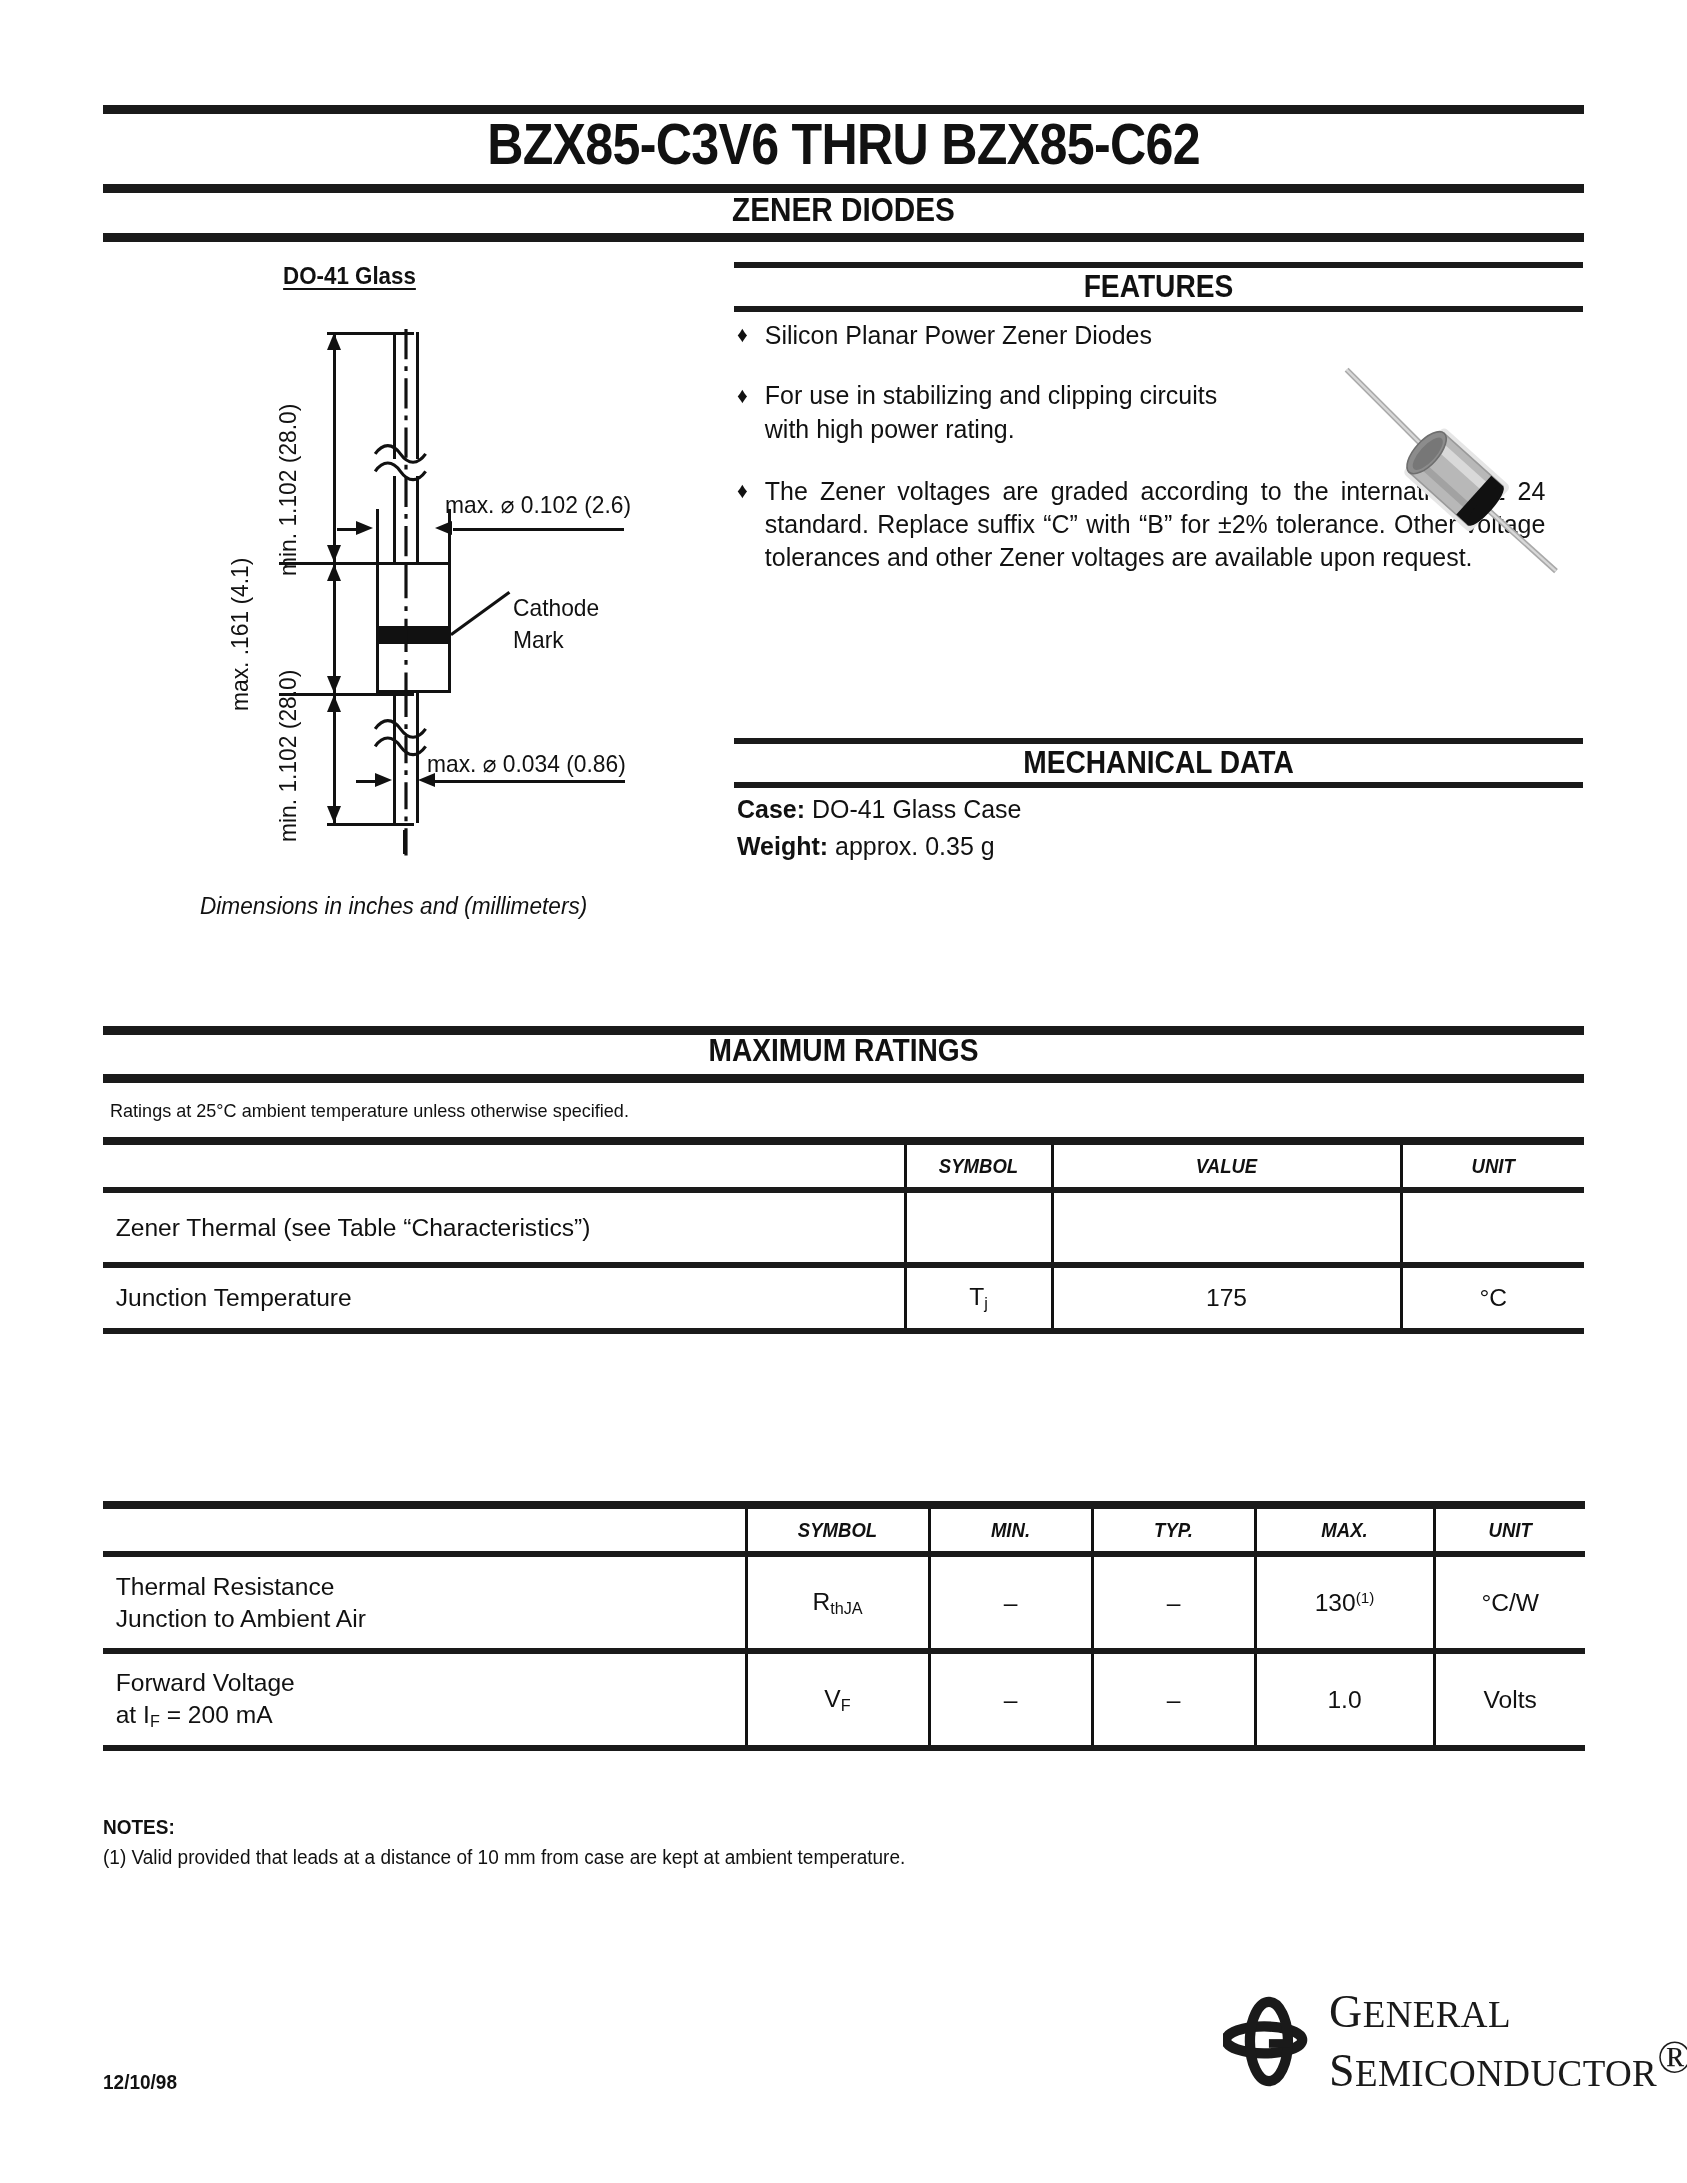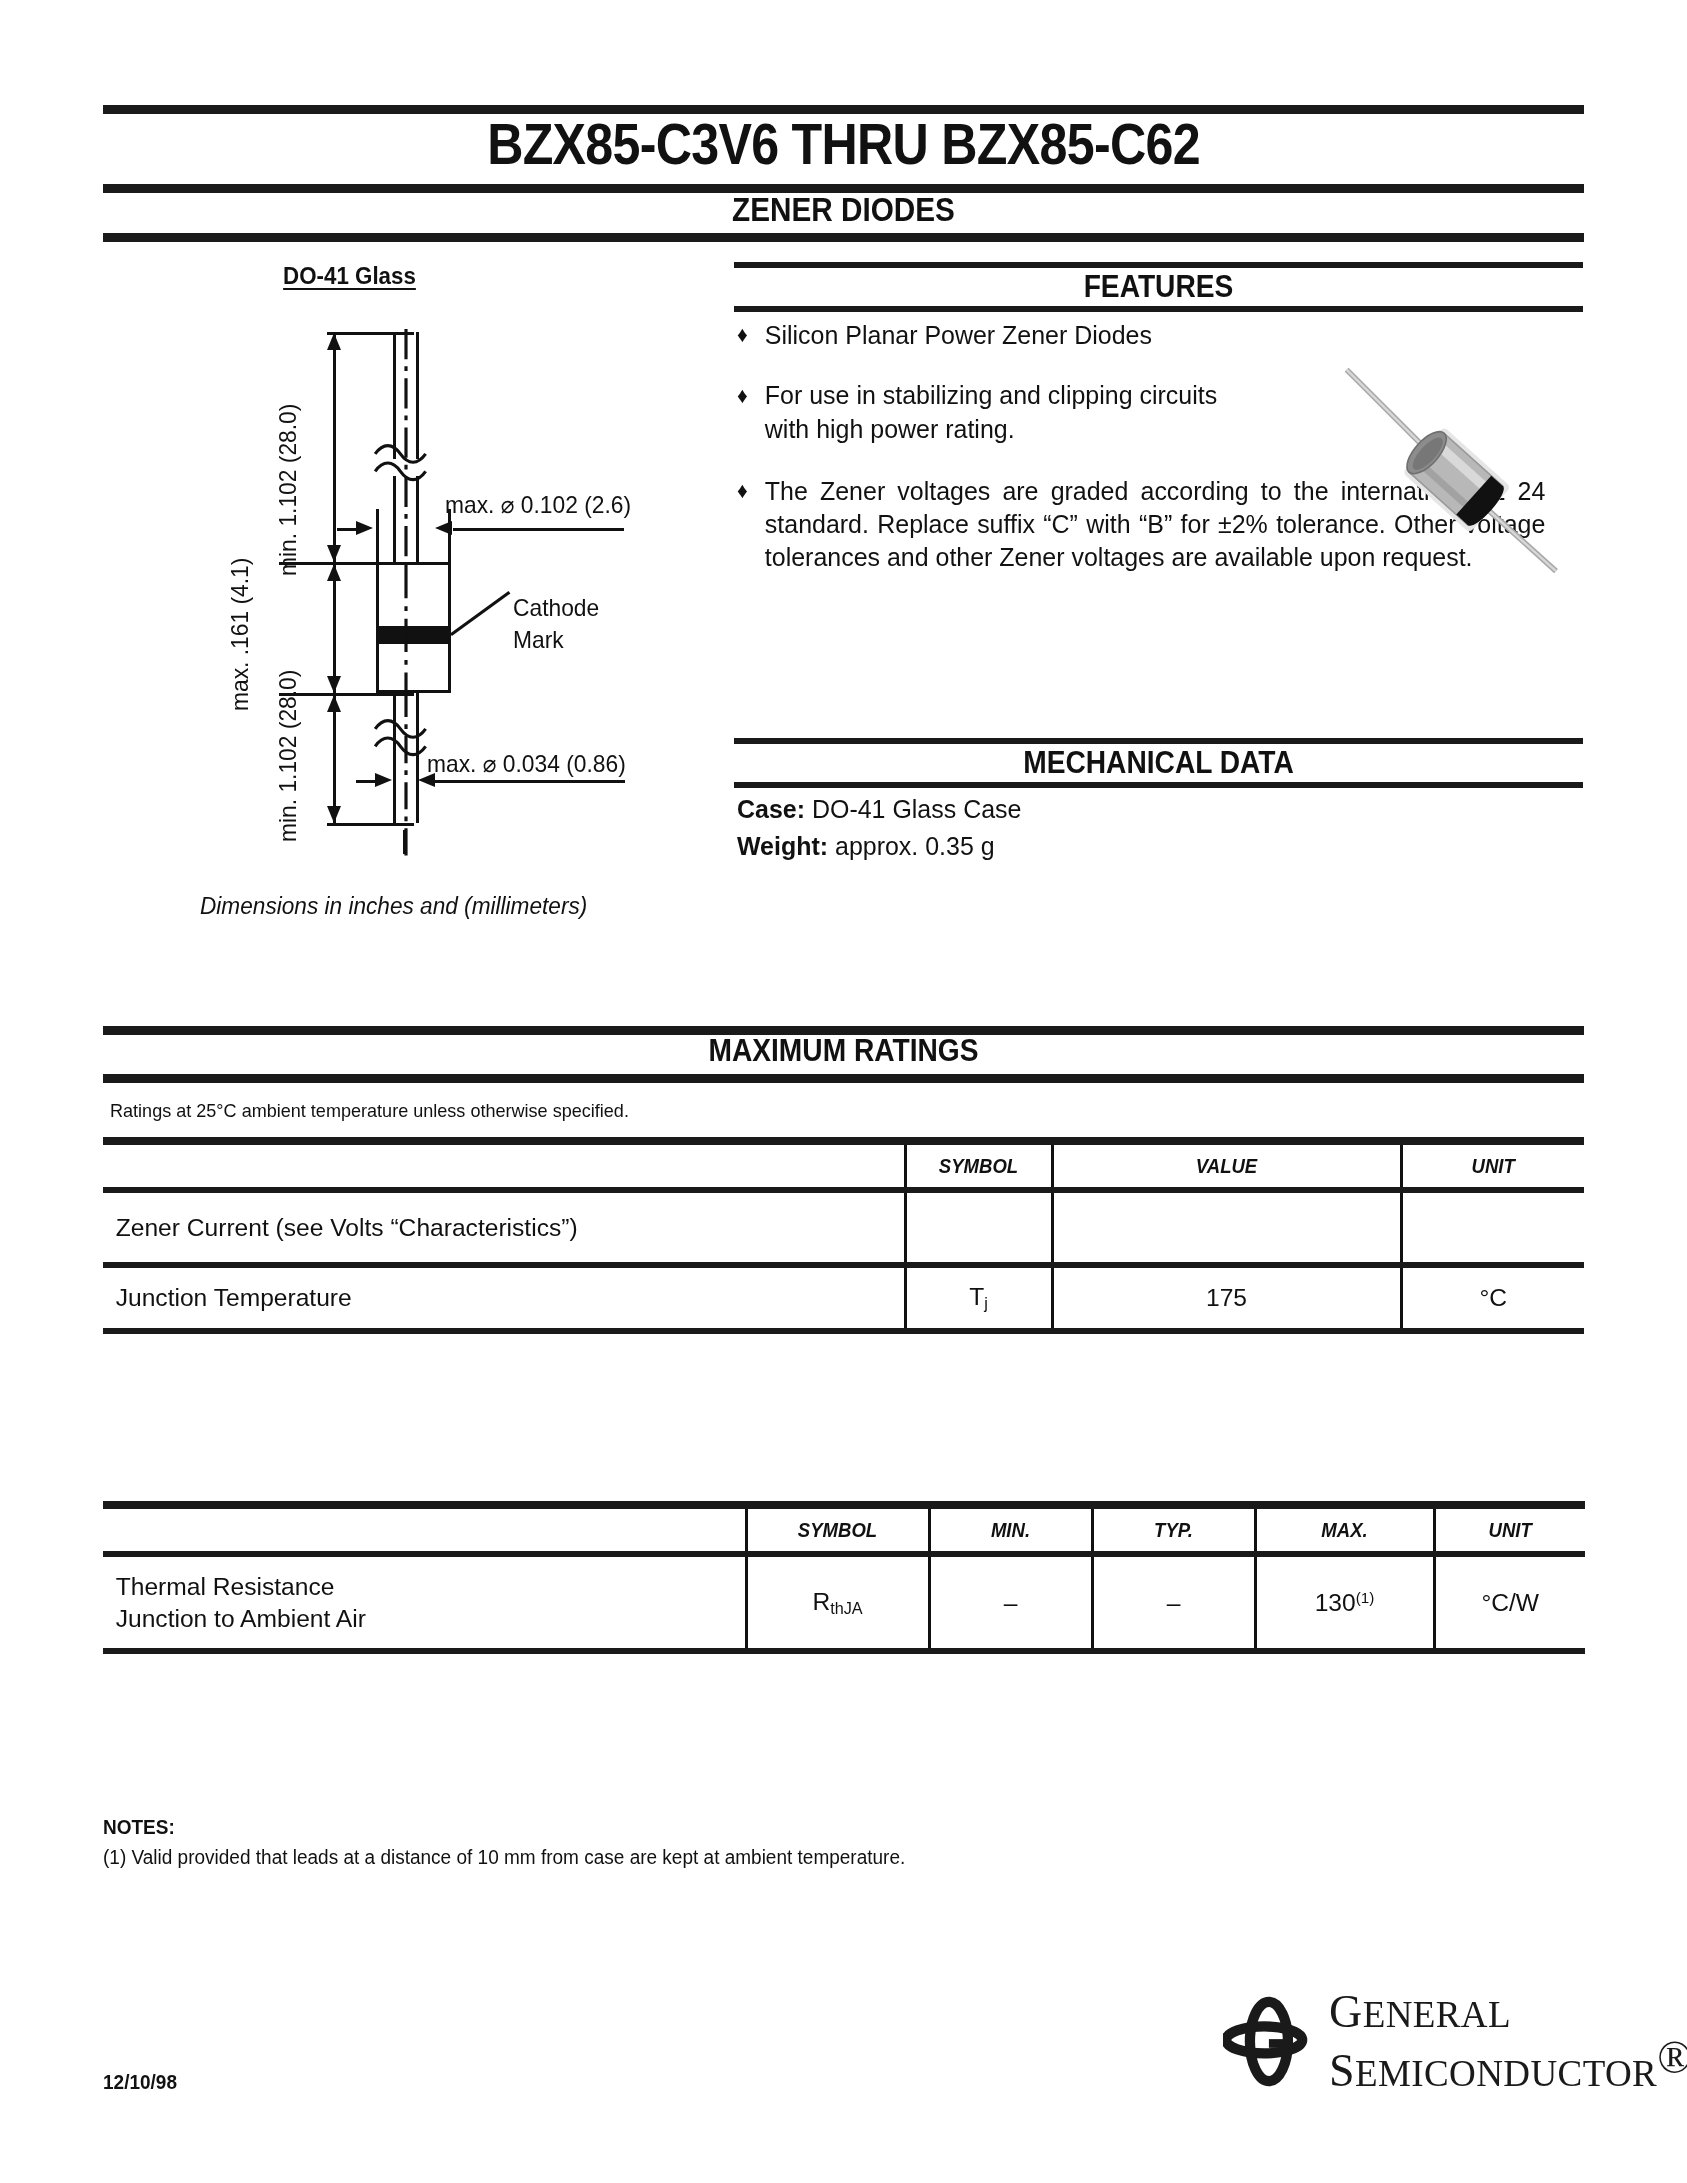--- a/index.html
+++ b/index.html
@@ -298,21 +298,21 @@
     </colgroup>
     <tbody>
       <tr class="hdr" style="height:49px;">
         <th class="lbl"></th>
         <th>SYMBOL</th>
         <th>VALUE</th>
         <th>UNIT</th>
       </tr>
 
       <tr style="height:75px;">
-        <td class="lbl">Zener Current (see Volts “Characteristics”)</td>
+        <td class="lbl">Zener Thermal (see Table “Characteristics”)</td>
         <td></td>
         <td></td>
         <td></td>
       </tr>
 
 
       <tr style="height:66px;">
         <td class="lbl">Junction Temperature</td>
         <td>
           <span>T</span><span class="sub">j</span>
@@ -352,20 +352,33 @@
           <span>R</span><span class="sub">thJA</span>
         </td>
         <td>–</td>
         <td>–</td>
         <td>
           <span>130</span><span class="sup">(1)</span>
         </td>
         <td>°C/W</td>
       </tr>
 
+      <tr style="height:97px;">
+        <td class="lbl two-line">
+          <div>Forward Voltage</div>
+          <div><span>at I</span><span class="sub">F</span><span> = 200 mA</span></div>
+        </td>
+        <td>
+          <span>V</span><span class="sub">F</span>
+        </td>
+        <td>–</td>
+        <td>–</td>
+        <td>1.0</td>
+        <td>Volts</td>
+      </tr>
     </tbody>
   </table>
 
   <div class="notes-title" style="left:103px; top:1816px;">NOTES:</div>
   <div class="notes-body" style="left:103px; top:1846px;">(1) Valid provided that leads at a distance of 10 mm from case are kept at ambient temperature.</div>
 
   <div class="date-stamp" style="left:103px; top:2071px;">12/10/98</div>
 
   <div class="logo-wrap" style="left:1223px; top:1989px;">
     <svg width="95" height="95" viewBox="0 0 120 120">

